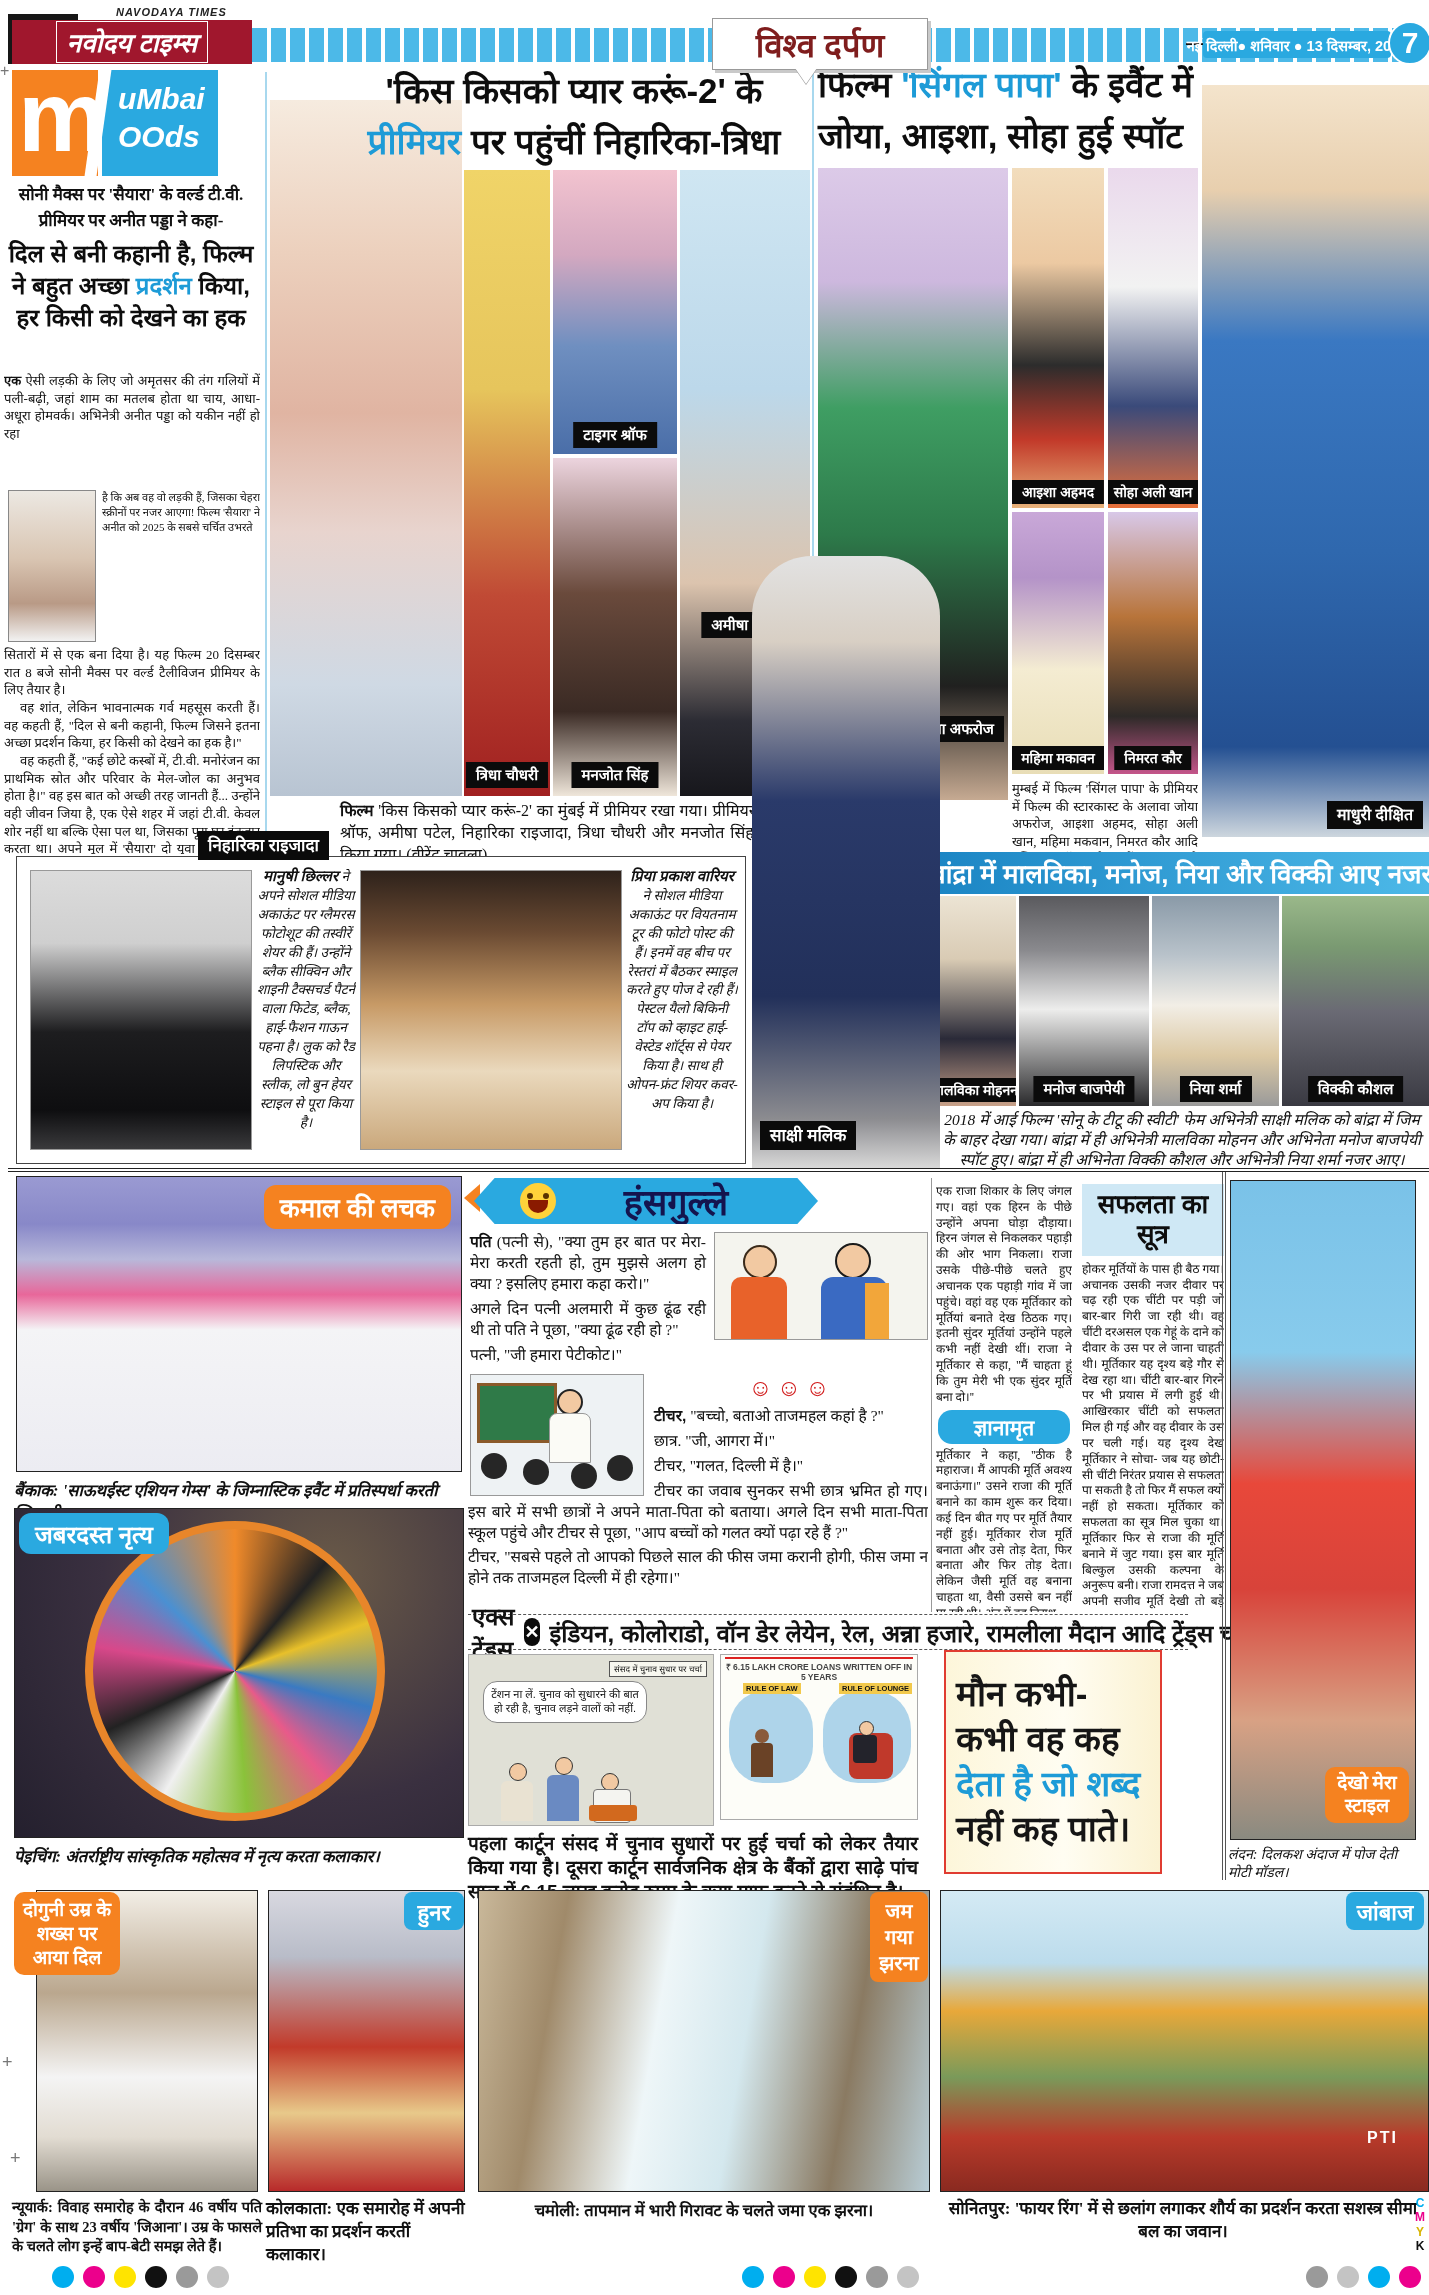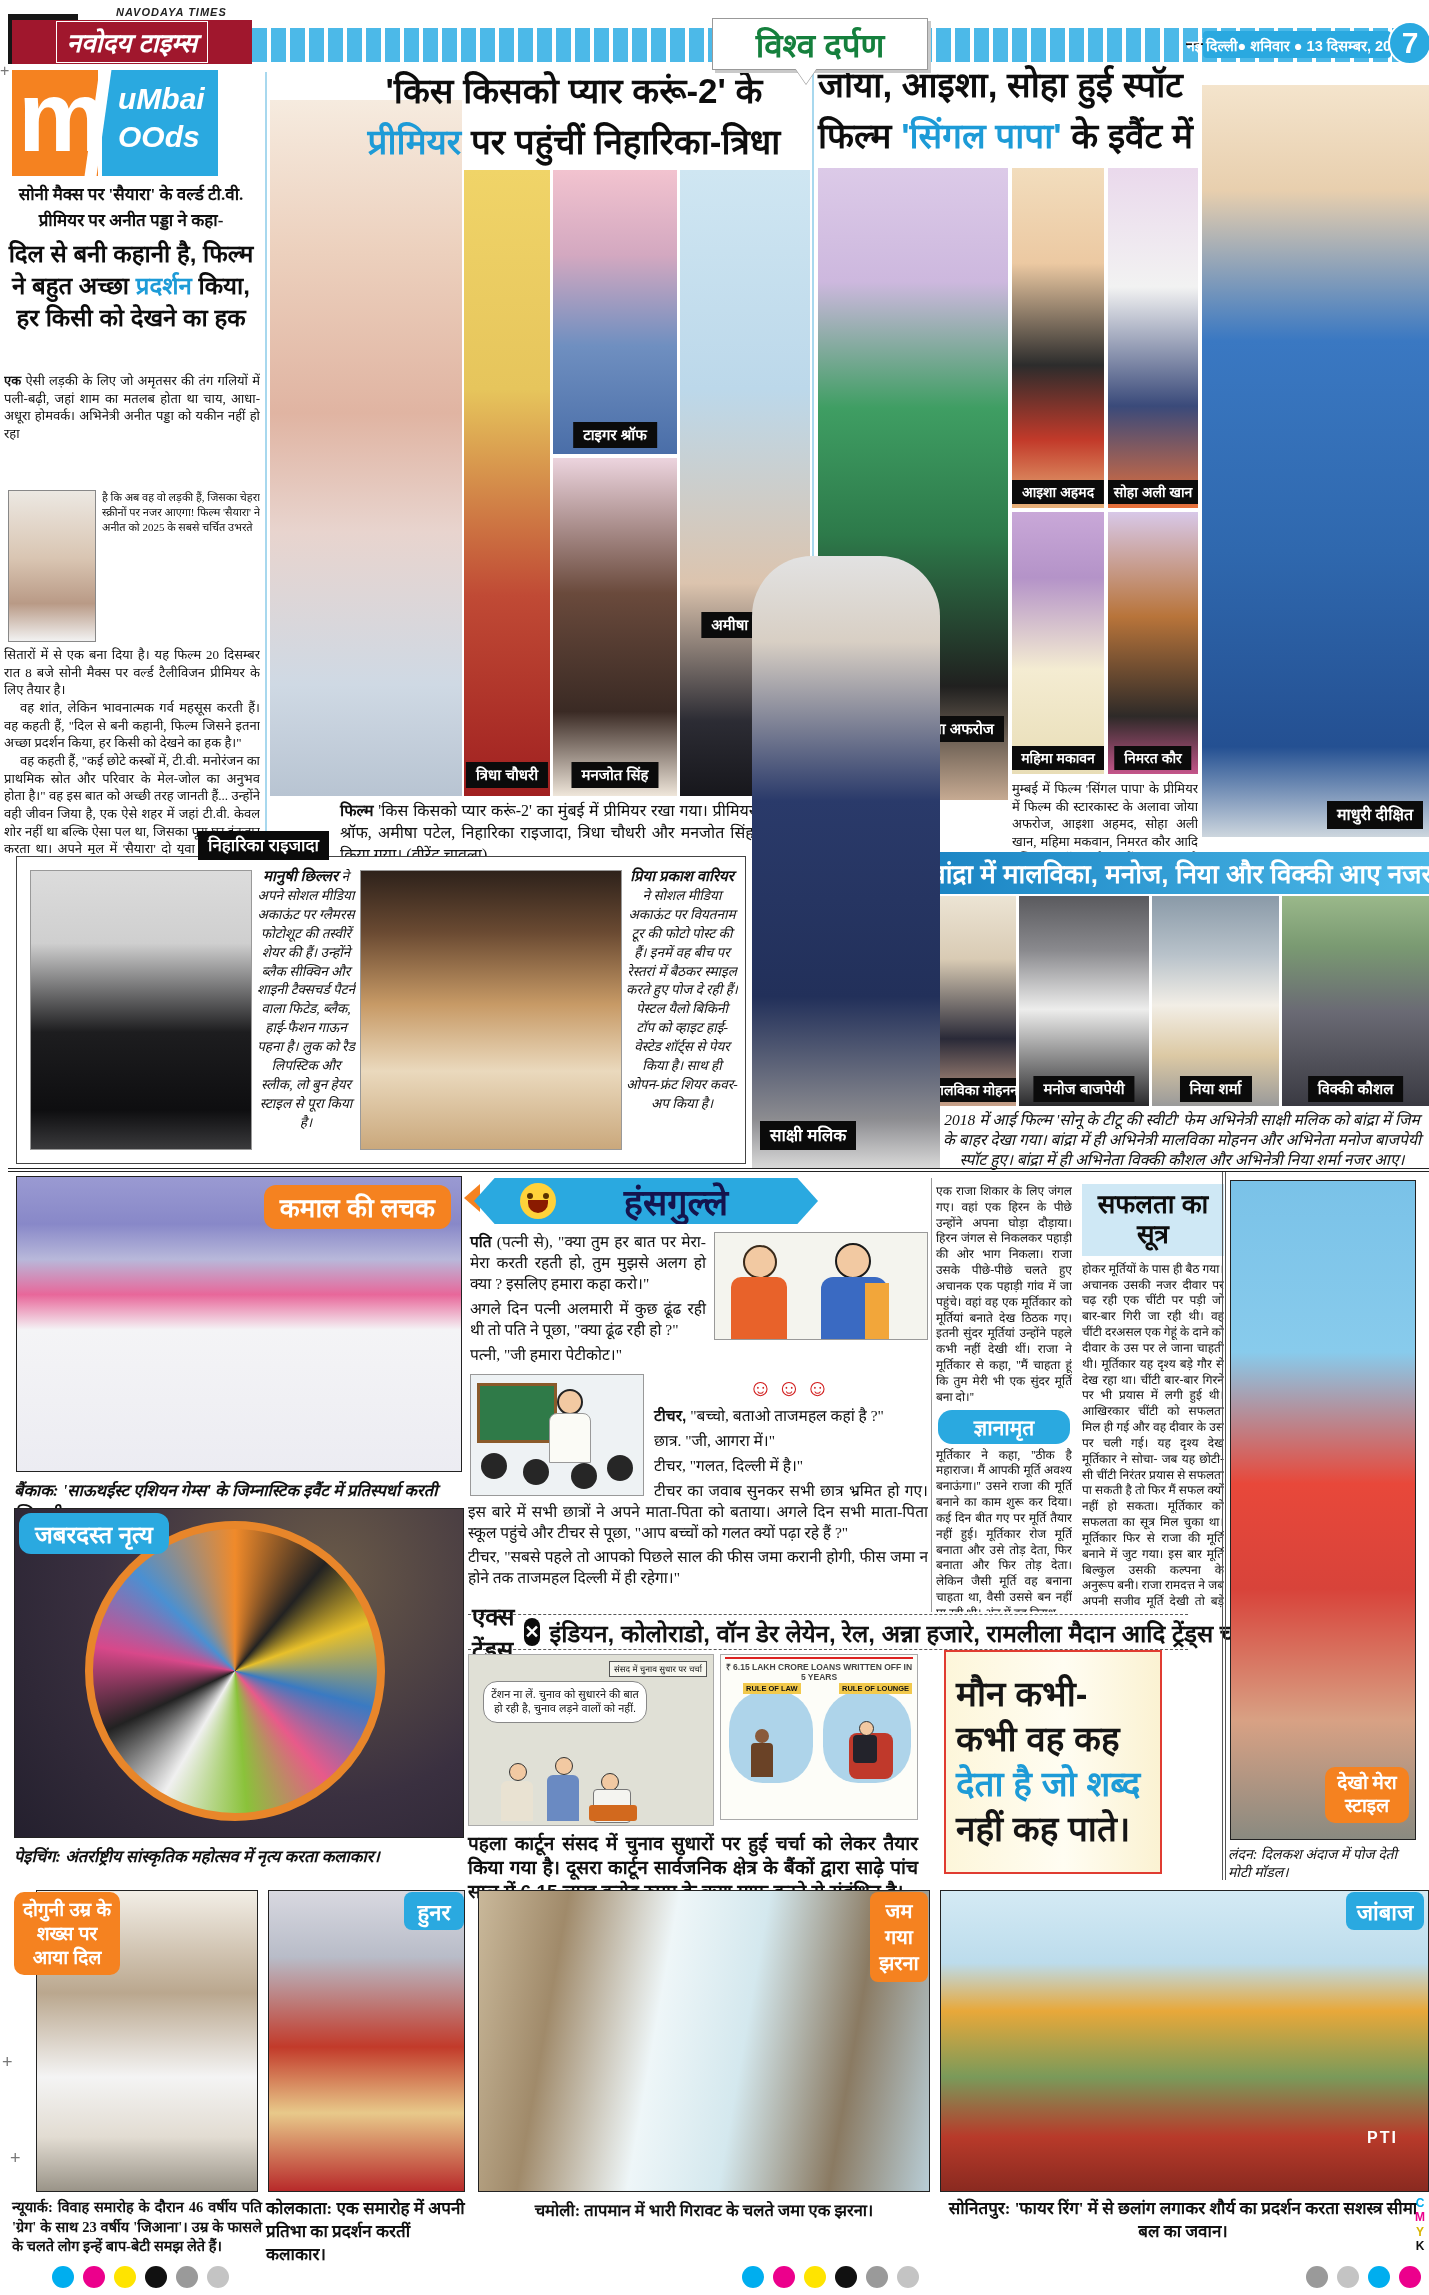--- a/index.html
+++ b/index.html
@@ -32,21 +32,21 @@
 <div class="page">
 
   <div class="abs" style="left:0;top:0;width:1429px;height:70px;">
     <div class="abs" style="left:116px;top:6px;font:700 italic 11px 'Liberation Sans',sans-serif;color:#222;letter-spacing:1px;">NAVODAYA TIMES</div>
     <div class="abs" style="left:8px;top:14px;width:70px;height:50px;background:#161616;"></div>
     <div class="abs" style="left:252px;top:28px;width:1164px;height:34px;background:repeating-linear-gradient(90deg,#4cb9e8 0 15px,#ffffff 15px 19px);"></div>
     <div class="abs" style="left:12px;top:20px;width:240px;height:44px;background:#a0172d;display:flex;align-items:center;justify-content:center;z-index:2;">
       <span style="border:1px solid #fff;padding:2px 10px;color:#fff;font:700 italic 26px 'Liberation Sans',sans-serif;white-space:nowrap;">नवोदय टाइम्स</span>
     </div>
     <div class="abs" style="left:712px;top:18px;width:214px;height:50px;background:#fff;border:1px solid #999;box-shadow:3px 3px 0 #c9c9c9;display:flex;align-items:center;justify-content:center;z-index:3;">
-      <span style="color:#15803d;font:700 33px 'Liberation Sans',sans-serif;">विश्व दर्पण</span>
+      <span style="color:#7f1d1d;font:700 33px 'Liberation Sans',sans-serif;">विश्व दर्पण</span>
     </div>
     <div class="abs" style="left:795px;top:68px;width:0;height:0;border-left:11px solid transparent;border-right:11px solid transparent;border-top:16px solid #fff;z-index:3;filter:drop-shadow(0 1px 0 #999);"></div>
     <div class="abs" style="left:1186px;top:43px;width:243px;height:2px;background:#111;"></div>
     <div class="abs" style="left:1203px;top:31px;width:188px;height:27px;background:#2aa9e0;border-radius:4px;display:flex;align-items:center;justify-content:center;z-index:2;">
       <span style="color:#fff;font:700 14.5px 'Liberation Sans',sans-serif;white-space:nowrap;">नई दिल्ली● शनिवार ● 13 दिसम्बर, 2025</span>
     </div>
     <div class="abs" style="left:1388px;top:21px;width:44px;height:44px;border-radius:50%;background:#2aa9e0;border:2px solid #fff;box-sizing:border-box;display:flex;align-items:center;justify-content:center;z-index:2;">
       <span style="color:#fff;font:700 30px 'Liberation Sans',sans-serif;">7</span>
     </div>
     <span class="abs" style="left:0;top:62px;color:#777;font-size:16px;">+</span>
@@ -100,22 +100,22 @@
   </div>
   <div class="photo noborder" style="left:680px;top:170px;width:130px;height:626px;background:linear-gradient(180deg,#cfe6f2 0%,#bcd8ea 35%,#dcc4ae 66%,#2c2c34 88%,#17171c 100%);">
     <span class="chip center" style="top:442px;">अमीषा पटेल</span>
   </div>
   <span class="chip" style="left:198px;top:831px;font-size:17px;">निहारिका राइजादा</span>
   <div class="abs capser just" style="left:340px;top:800px;width:470px;height:66px;font-size:16px;line-height:1.38;font-weight:400;">
     <b>फिल्म</b><span> 'किस किसको प्यार करूं-2' का मुंबई में प्रीमियर रखा गया। प्रीमियर में टाइगर श्रॉफ, अमीषा पटेल, निहारिका राइजादा, त्रिधा चौधरी और मनजोत सिंह को स्पॉट किया गया। (वीरेंद्र चावला)</span>
   </div>
 
   <div class="abs hdl" style="left:818px;top:60px;width:400px;height:106px;font-size:35px;line-height:1.45;z-index:2;">
+    <div><span>फिल्म </span><span class="blue">'सिंगल पापा'</span><span> के इवैंट में</span></div>
     <div><span>जोया, आइशा, सोहा हुई स्पॉट</span></div>
-    <div><span>फिल्म </span><span class="blue">'सिंगल पापा'</span><span> के इवैंट में</span></div>
   </div>
 
   <div class="photo noborder" style="left:818px;top:168px;width:190px;height:632px;background:linear-gradient(180deg,#dccae8 0%,#cdb8de 18%,#3f9e63 38%,#2d7a4a 58%,#20201f 82%,#c6aa92 100%);">
     <span class="chip" style="right:4px;bottom:58px;">जोया अफरोज</span>
   </div>
   <div class="photo noborder" style="left:1012px;top:168px;width:92px;height:340px;background:linear-gradient(180deg,#f2ddbd 0%,#ecc9a2 28%,#2c2c2c 58%,#c23a2a 80%,#e8b27a 100%);">
     <span class="chip center" style="bottom:4px;font-size:14px;">आइशा अहमद</span>
   </div>
   <div class="photo noborder" style="left:1108px;top:168px;width:90px;height:340px;background:linear-gradient(180deg,#ead9ec 0%,#f2f2f2 35%,#3a4a7a 70%,#e8703a 100%);">
     <span class="chip center" style="bottom:4px;font-size:14px;">सोहा अली खान</span>

